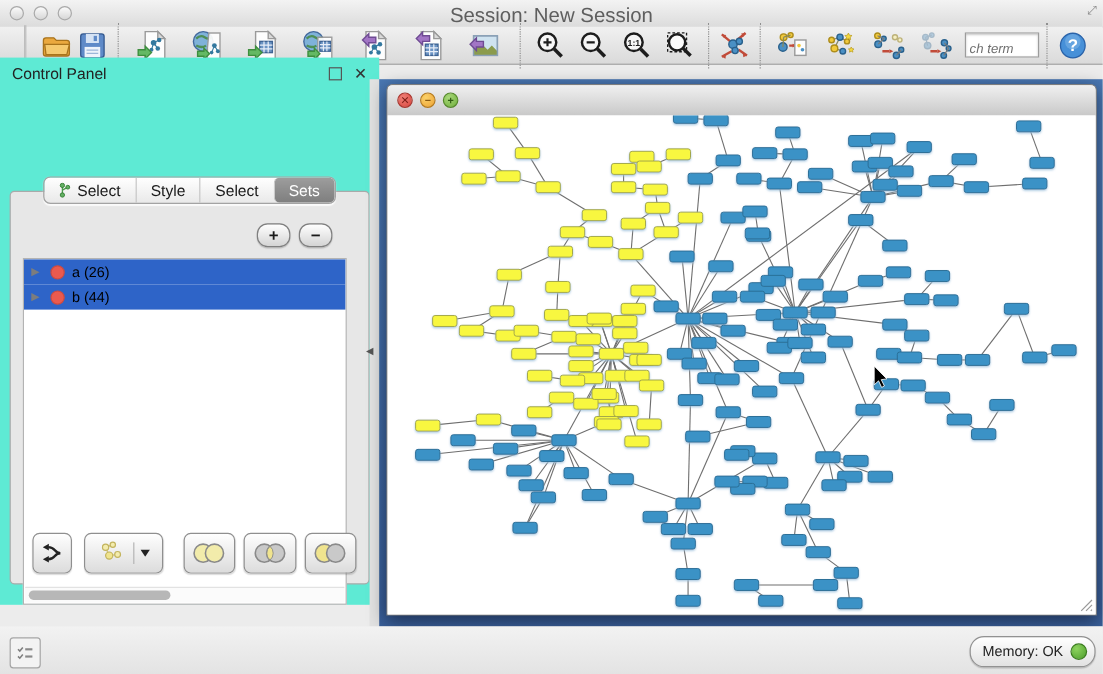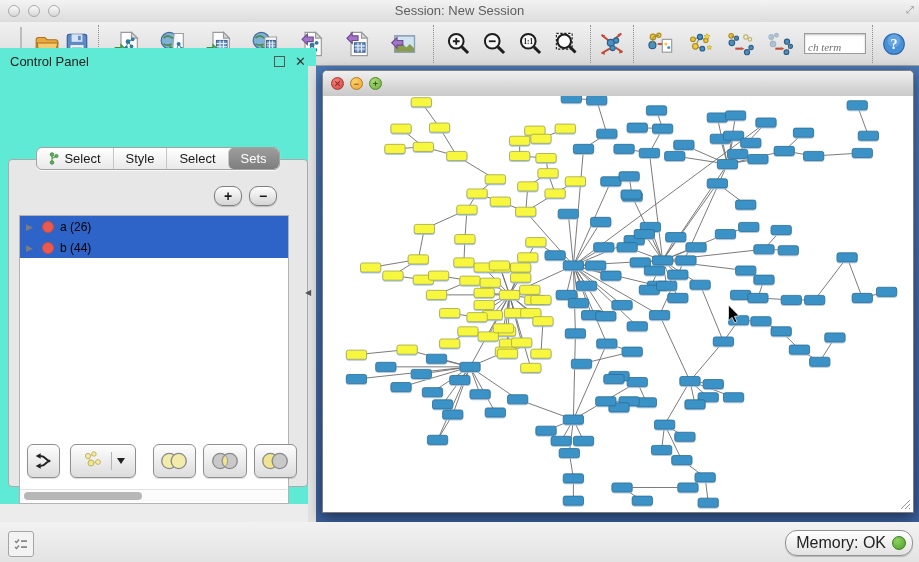--- a/index.html
+++ b/index.html
@@ -8,27 +8,27 @@
        -webkit-font-smoothing:antialiased;}
   .app{position:absolute;inset:0;}
 
   
   .titlebar{position:absolute;left:0;top:0;right:0;height:22px;
     background:linear-gradient(#f3f3f3,#dcdcdc);border-bottom:1px solid #b4b4b4;}
   .traffic{position:absolute;left:8px;top:5px;display:flex;gap:8px;}
   .tl{width:12px;height:12px;border-radius:50%;border:1px solid #a9a9a9;
       background:linear-gradient(#fbfbfb,#d7d7d7);box-sizing:border-box;}
   .app-title{position:absolute;left:0;right:0;top:3px;text-align:center;
-      font-size:13px;color:#5e5e5e;}
+      font-size:17px;color:#5e5e5e;}
   .fsicon{position:absolute;right:5px;top:4px;color:#8b8b8b;font-size:10px;}
 
   
-  .toolbar{position:absolute;left:0;top:22px;right:0;height:44px;
+  .toolbar{position:absolute;left:0;top:22px;right:0;height:32px;
     background:linear-gradient(#f1f1f1,#dadada);border-bottom:1px solid #9f9f9f;
-    display:flex;align-items:center;padding:0 16px;box-sizing:border-box;font-family:Liberation Serif, serif;}
+    display:flex;align-items:center;padding:0 16px;box-sizing:border-box;}
   .grip{width:4px;height:34px;border-left:1px solid #bdbdbd;border-right:1px solid #bdbdbd;margin:0 4px;}
   .tgroup{display:flex;align-items:center;height:38px;padding:0 6px;}
   .tgroup.sep{border-left:1px dotted #8f8f8f;}
   .tbtn{width:30px;height:30px;display:flex;align-items:center;justify-content:center;
         border-radius:4px;cursor:default;}
   .g2 .tbtn{margin:0 8px;}
   .g3 .tbtn{margin:0 3px;}
   .g5 .tbtn{margin:0 5px;}
   .searchbox{width:54px;height:19px;background:#fff;border:1px solid #9c9c9c;
      box-shadow:inset 0 1px 2px rgba(0,0,0,.25);font-style:italic;font-size:11px;
@@ -90,21 +90,21 @@
   .if-title{flex:1;text-align:center;font-size:13px;font-weight:600;color:#111;}
   .if-canvas{position:absolute;left:0;right:0;top:25px;bottom:0;background:#fff;overflow:hidden;}
   .resize-grip{position:absolute;right:2px;bottom:2px;}
 
   .statusbar{position:absolute;left:0;top:522px;right:0;height:40px;
      background:linear-gradient(#f2f2f2,#e3e3e3);}
   .task-btn{position:absolute;left:8px;top:9px;width:24px;height:24px;border:1px solid #a5a5a5;
      border-radius:3px;background:#f3f3f3;display:flex;align-items:center;justify-content:center;}
   .memory{position:absolute;right:6px;top:8px;height:24px;border:1px solid #929292;border-radius:12px;
      background:linear-gradient(#ffffff,#e2e2e2);display:flex;align-items:center;gap:6px;
-     padding:0 6px 0 10px;font-size:16px;color:#222;box-shadow:0 1px 1px rgba(0,0,0,.2);}
+     padding:0 6px 0 10px;font-size:12px;color:#222;box-shadow:0 1px 1px rgba(0,0,0,.2);}
   .memdot{width:14px;height:14px;border-radius:50%;background:radial-gradient(circle at 35% 30%,#8ed45e,#4d9e2c);
      border:1px solid #3c7d20;box-sizing:border-box;}
 </style>
 </head>
 <body>
 
 <div class="app">
 
   <div class="titlebar">
     <div class="traffic">

